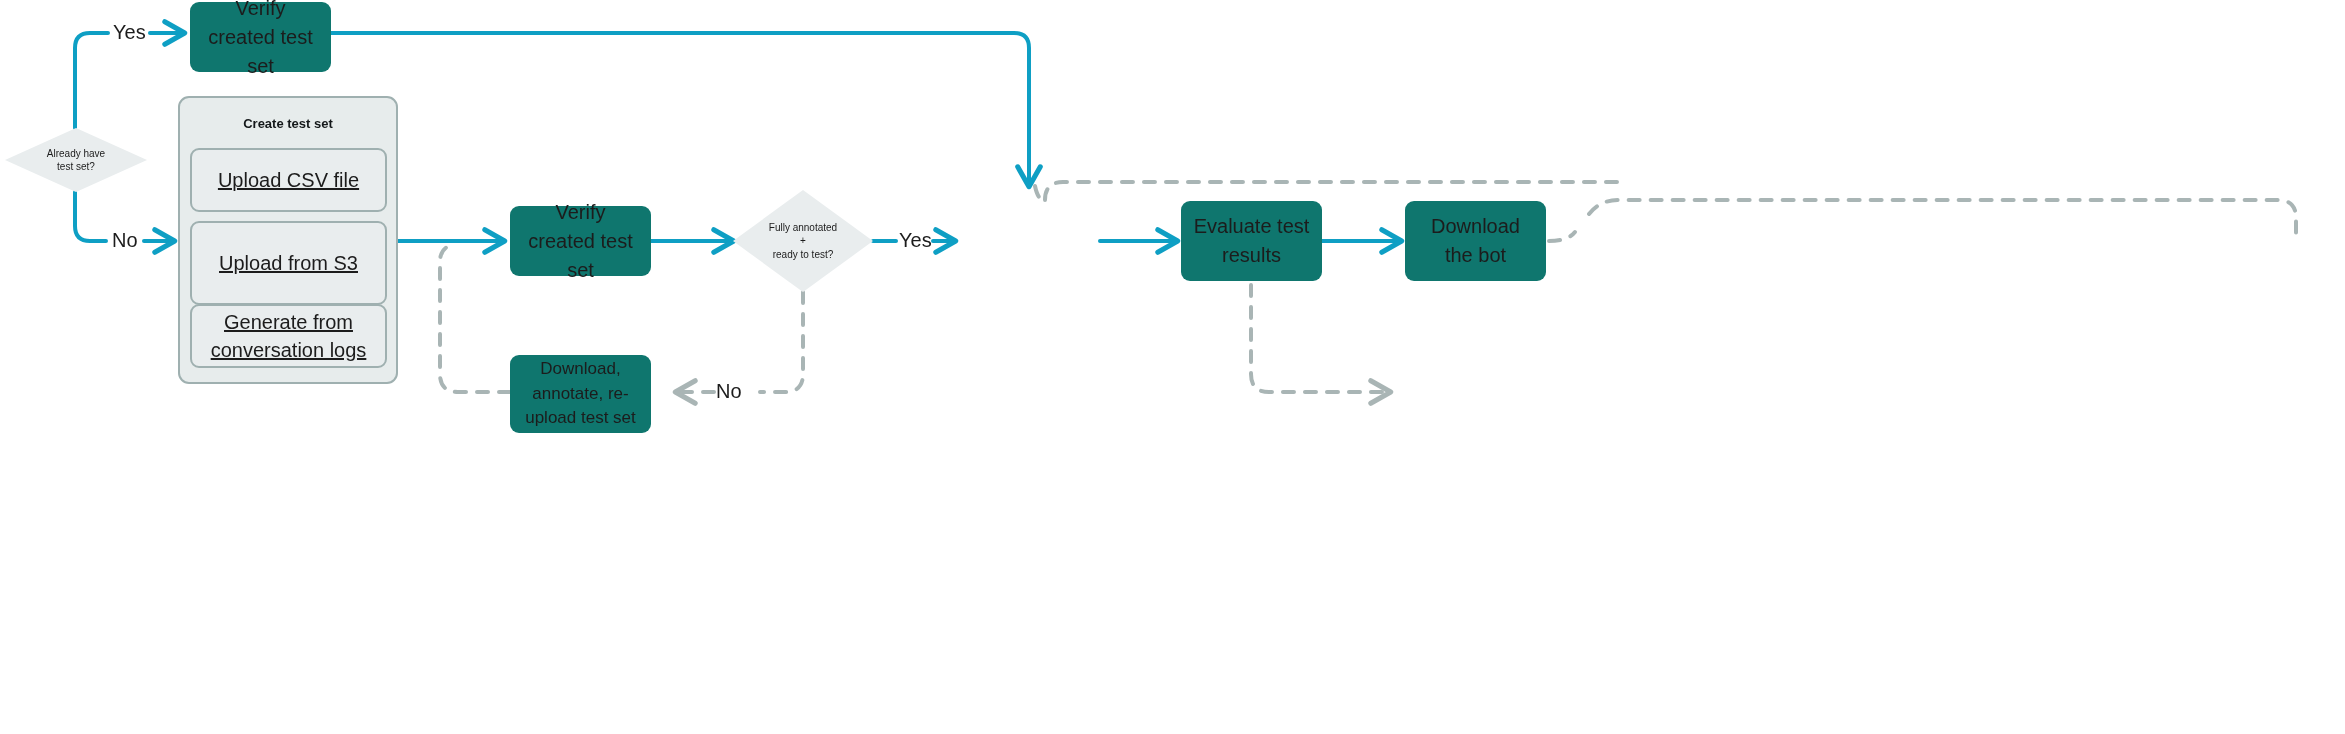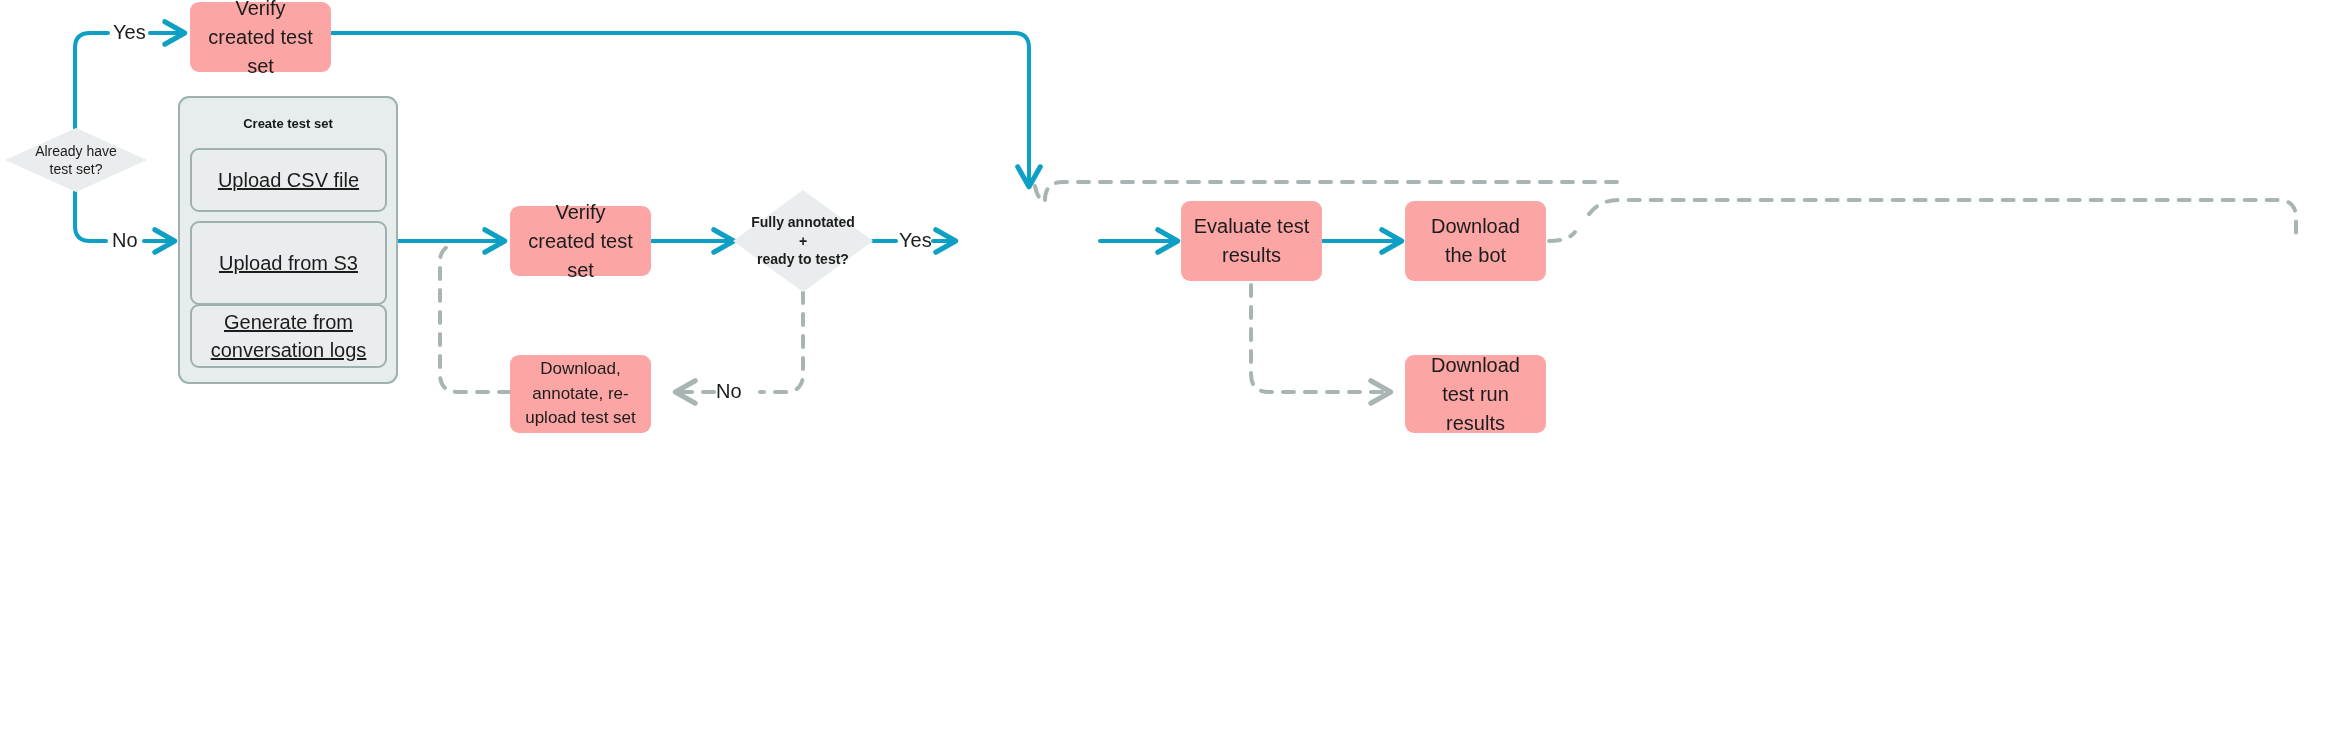--- a/index.html
+++ b/index.html
@@ -1,29 +1,29 @@
 <!DOCTYPE html>
 <html><head>
 <meta charset="utf-8">
 <style>
   html,body{margin:0;padding:0;background:#ffffff;}
   body{font-family:"Liberation Sans",sans-serif;}
   #stage{position:relative;width:2345px;height:734px;background:#ffffff;overflow:hidden;}
   #wires{position:absolute;left:0;top:0;width:2345px;height:734px;}
   .node{position:absolute;box-sizing:border-box;display:flex;align-items:center;justify-content:center;text-align:center;color:#1c1c1c;}
-  .proc{background:#fca5a5;border-radius:9px;font-size:20px;line-height:1.45;padding:6px 12px;}
+  .proc{background:#0f766e;border-radius:9px;font-size:20px;line-height:1.45;padding:6px 12px;}
   .proc.small{font-size:17px;}
   .group{background:#e7ecec;border:2px solid #9fb0b0;border-radius:11px;display:block;padding:0;}
   .group-title{font-size:13px;font-weight:bold;color:#14181a;text-align:center;margin-top:18px;}
   .sub{position:absolute;box-sizing:border-box;background:#e9edee;border:2px solid #9fb0b0;border-radius:9px;
        display:flex;align-items:center;justify-content:center;text-align:center;font-size:20px;line-height:1.4;color:#1c1c1c;padding:4px 10px;text-decoration:underline;}
   .diamond{position:absolute;display:flex;align-items:center;justify-content:center;text-align:center;}
   .diamond .dshape{position:absolute;left:0;top:0;width:100%;height:100%;background:#e9edee;
        clip-path:polygon(50% 0%,100% 50%,50% 100%,0% 50%);}
-  .diamond .dtext{position:relative;font-size:14px;line-height:1.32;color:#1c1c1c;z-index:2;}
+  .diamond .dtext{position:relative;font-size:10px;line-height:1.32;color:#1c1c1c;z-index:2;}
   .elabel{position:absolute;font-size:20px;color:#1c1c1c;white-space:nowrap;}
 </style>
 </head>
 <body>
 
 <div id="stage">
 
   <svg id="wires" viewBox="0 0 2345 734" xmlns="http://www.w3.org/2000/svg">
     <defs>
       <marker id="arrTeal" viewBox="0 0 12 12" refX="9.5" refY="6" markerWidth="7.2" markerHeight="7.2" orient="auto-start-reverse">
@@ -91,28 +91,27 @@
 
   <div class="node group" style="left:178px;top:96px;width:220px;height:288px;">
     <div class="group-title">Create test set</div>
   </div>
   <div class="sub" style="left:190px;top:148px;width:197px;height:64px;">Upload CSV file</div>
   <div class="sub" style="left:190px;top:221px;width:197px;height:84px;">Upload from S3</div>
   <div class="sub" style="left:190px;top:304px;width:197px;height:64px;">Generate from conversation logs</div>
 
   <div class="node proc" style="left:510px;top:206px;width:141px;height:70px;">Verify created test set</div>
 
-  <div class="diamond" style="left:733px;top:190px;width:140px;height:102px;font-weight:bold;">
+  <div class="diamond" style="left:733px;top:190px;width:140px;height:102px;">
     <div class="dshape"></div>
     <div class="dtext">
       <div>Fully annotated</div>
       <div>+</div>
       <div>ready to test?</div>
     </div>
   </div>
 
   <div class="node proc" style="left:1181px;top:201px;width:141px;height:80px;">Evaluate test results</div>
   <div class="node proc" style="left:1405px;top:201px;width:141px;height:80px;">Download the bot</div>
 
   <div class="node proc small" style="left:510px;top:355px;width:141px;height:78px;">Download, annotate, re-upload test set</div>
-  <div class="node proc" style="left:1405px;top:355px;width:141px;height:78px;">Download test run results</div>
 
 </div>
 
 </body></html>

